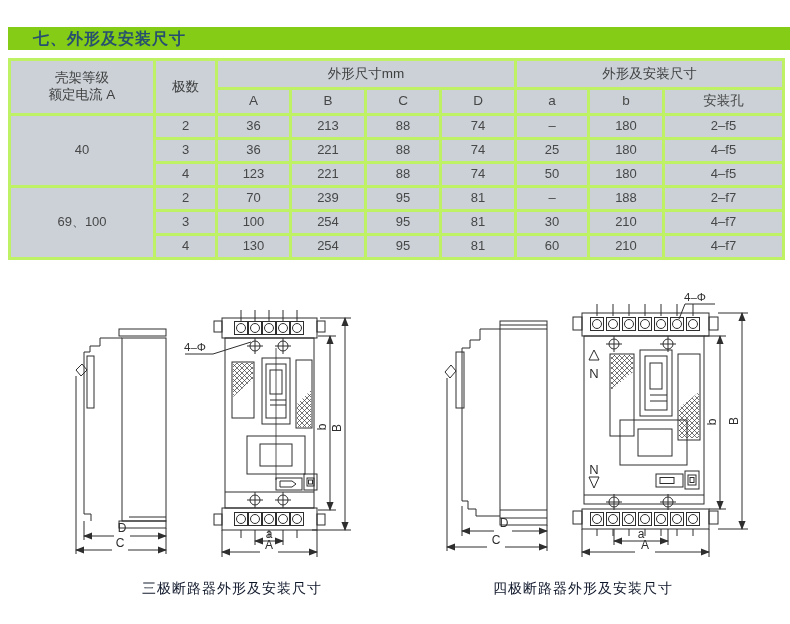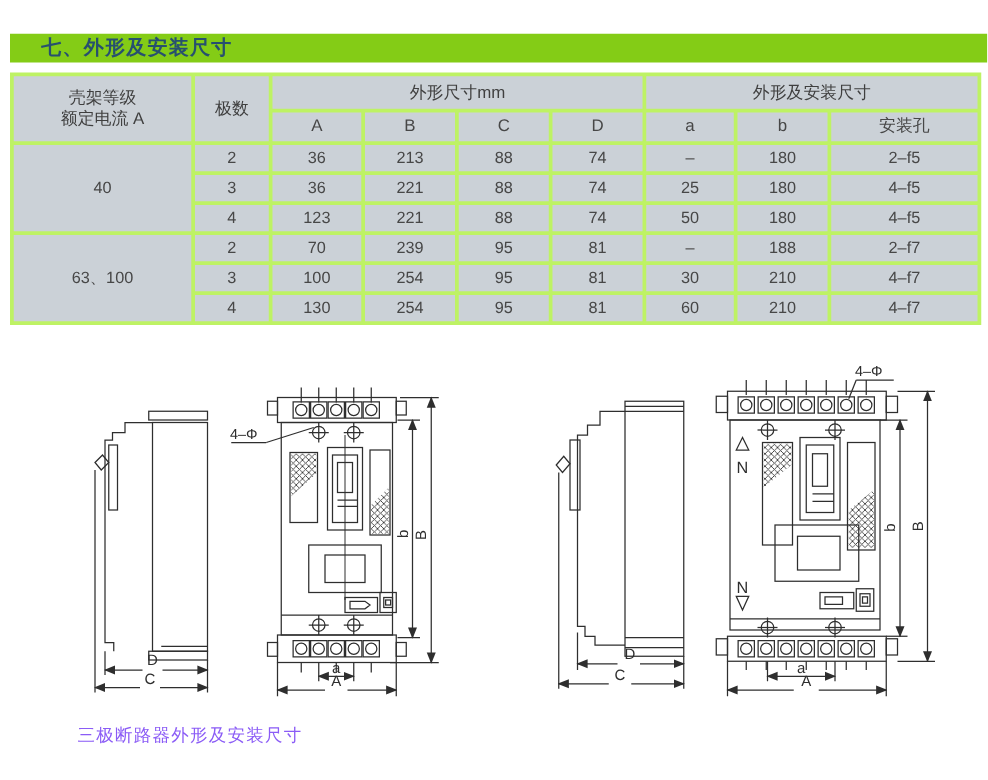--- a/index.html
+++ b/index.html
@@ -24,21 +24,21 @@
     font-size:13px;padding:0;line-height:1.25;
   }
   table.dims tr.h1 td{height:26px;font-size:13.5px;color:#3f3f3f;}
   table.dims tr.h2 td{height:23px;font-size:13.5px;}
   table.dims tr.b td{height:21px;}
   td.groupcell{font-size:13px;}
 
   
   .fig{position:absolute;top:288px;}
   .fig svg{display:block;}
-  .caption{font-size:14px;color:#8b5cf6;text-align:left;margin-top:4px;letter-spacing:1px;}
+  .caption{font-size:14px;color:#0f172a;text-align:center;margin-top:4px;letter-spacing:1px;}
   #fig3{left:62px;width:340px;}
   #fig4{left:432px;width:352px;}
   #fig4 .caption{padding-right:50px;}
 
   svg text{font-family:"Liberation Sans","DejaVu Sans",sans-serif;fill:#2e2e2e;font-size:12px;}
   svg .lab{font-size:12px;}
   svg .holelab{font-size:11.5px;}
 </style>
 </head>
 <body>
@@ -103,21 +103,21 @@
       <td>4</td>
       <td>123</td>
       <td>221</td>
       <td>88</td>
       <td>74</td>
       <td>50</td>
       <td>180</td>
       <td>4–f5</td>
     </tr>
     <tr class="b">
-      <td rowspan="3" class="groupcell">63、100</td>
+      <td rowspan="3" class="groupcell">69、100</td>
       <td>2</td>
       <td>70</td>
       <td>239</td>
       <td>95</td>
       <td>81</td>
       <td>–</td>
       <td>188</td>
       <td>2–f7</td>
     </tr>
     <tr class="b">
@@ -409,15 +409,16 @@
         <text class="lab" x="64" y="256" text-anchor="middle">C</text>
         <text class="lab" x="284" y="134" text-anchor="middle" transform="rotate(-90 284 134)">b</text>
         <text class="lab" x="306" y="133" text-anchor="middle" transform="rotate(-90 306 133)">B</text>
         <text class="lab" x="209" y="250" text-anchor="middle">a</text>
         <text class="lab" x="213" y="261" text-anchor="middle">A</text>
         <text class="lab" x="162" y="90" text-anchor="middle" style="font-size:13px">N</text>
         <text class="lab" x="162" y="186" text-anchor="middle" style="font-size:13px">N</text>
         <text class="holelab" x="252" y="13" text-anchor="start">4–Φ</text>
       </g>
     </svg>
+    <div class="caption">四极断路器外形及安装尺寸</div>
   </div>
 
 </div>
 
 </body></html>

